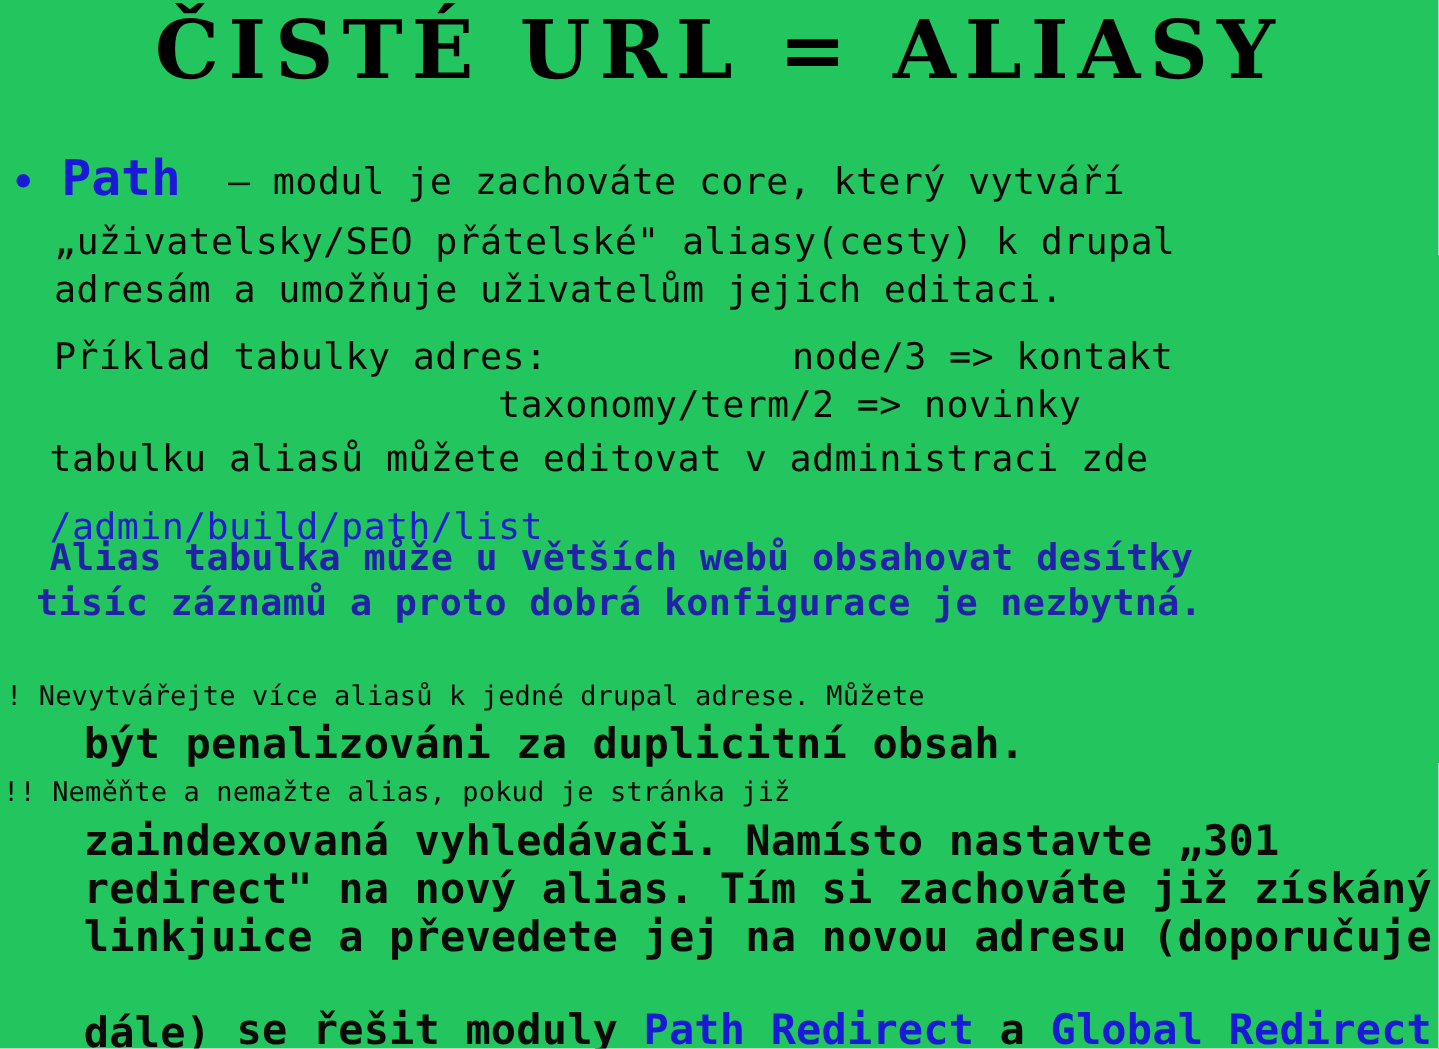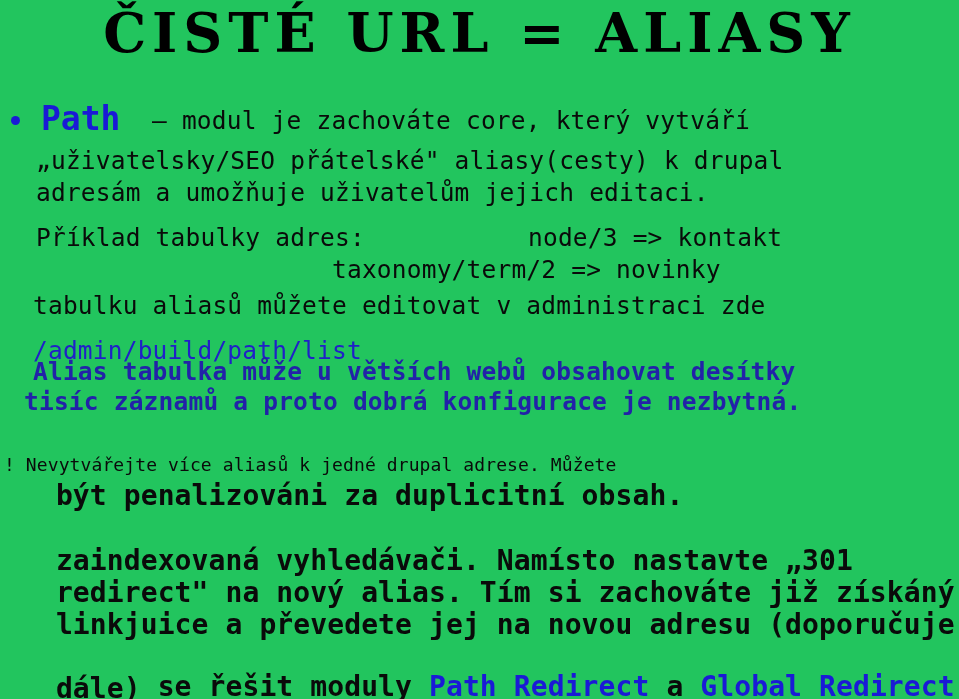--- a/index.html
+++ b/index.html
@@ -143,20 +143,21 @@
     <div class="l blue-path" style="left:33px; top:224px;margin-top:12px;">/admin/build/path/list</div>
 
     <div class="l blue" style="left:33px; top:257px;">Alias tabulka může u větších webů obsahovat desítky</div>
 
     <div class="l blue" style="left:24px; top:287px;">tisíc záznamů a proto dobrá konfigurace je nezbytná.</div>
 
     <div class="l warn" style="left:4px; top:350px;">! Nevytvářejte více aliasů k jedné drupal adrese. Můžete</div>
 
     <div class="l warn-sub" style="left:22px; top:381px;">  být penalizováni za duplicitní obsah.</div>
 
+    <div class="l warn" style="left:2px; top:414px;">!! Neměňte a nemažte alias, pokud je stránka již</div>
 
     <div class="l warn-sub" style="left:22px; top:446px;">  zaindexovaná vyhledávači. Namísto nastavte „301</div>
 
     <div class="l warn-sub" style="left:22px; top:478px;">  redirect" na nový alias. Tím si zachováte již získáný</div>
 
     <div class="l warn-sub" style="left:22px; top:510px;">  linkjuice a převedete jej na novou adresu (doporučuje</div>
 
     <div class="l warn-sub" style="left:22px; top:542px;">
       <span>  se řešit moduly </span><span class="inline-blue">Path Redirect</span><span> a </span><span class="inline-blue">Global Redirect</span><span> viz.</span>
     </div>

